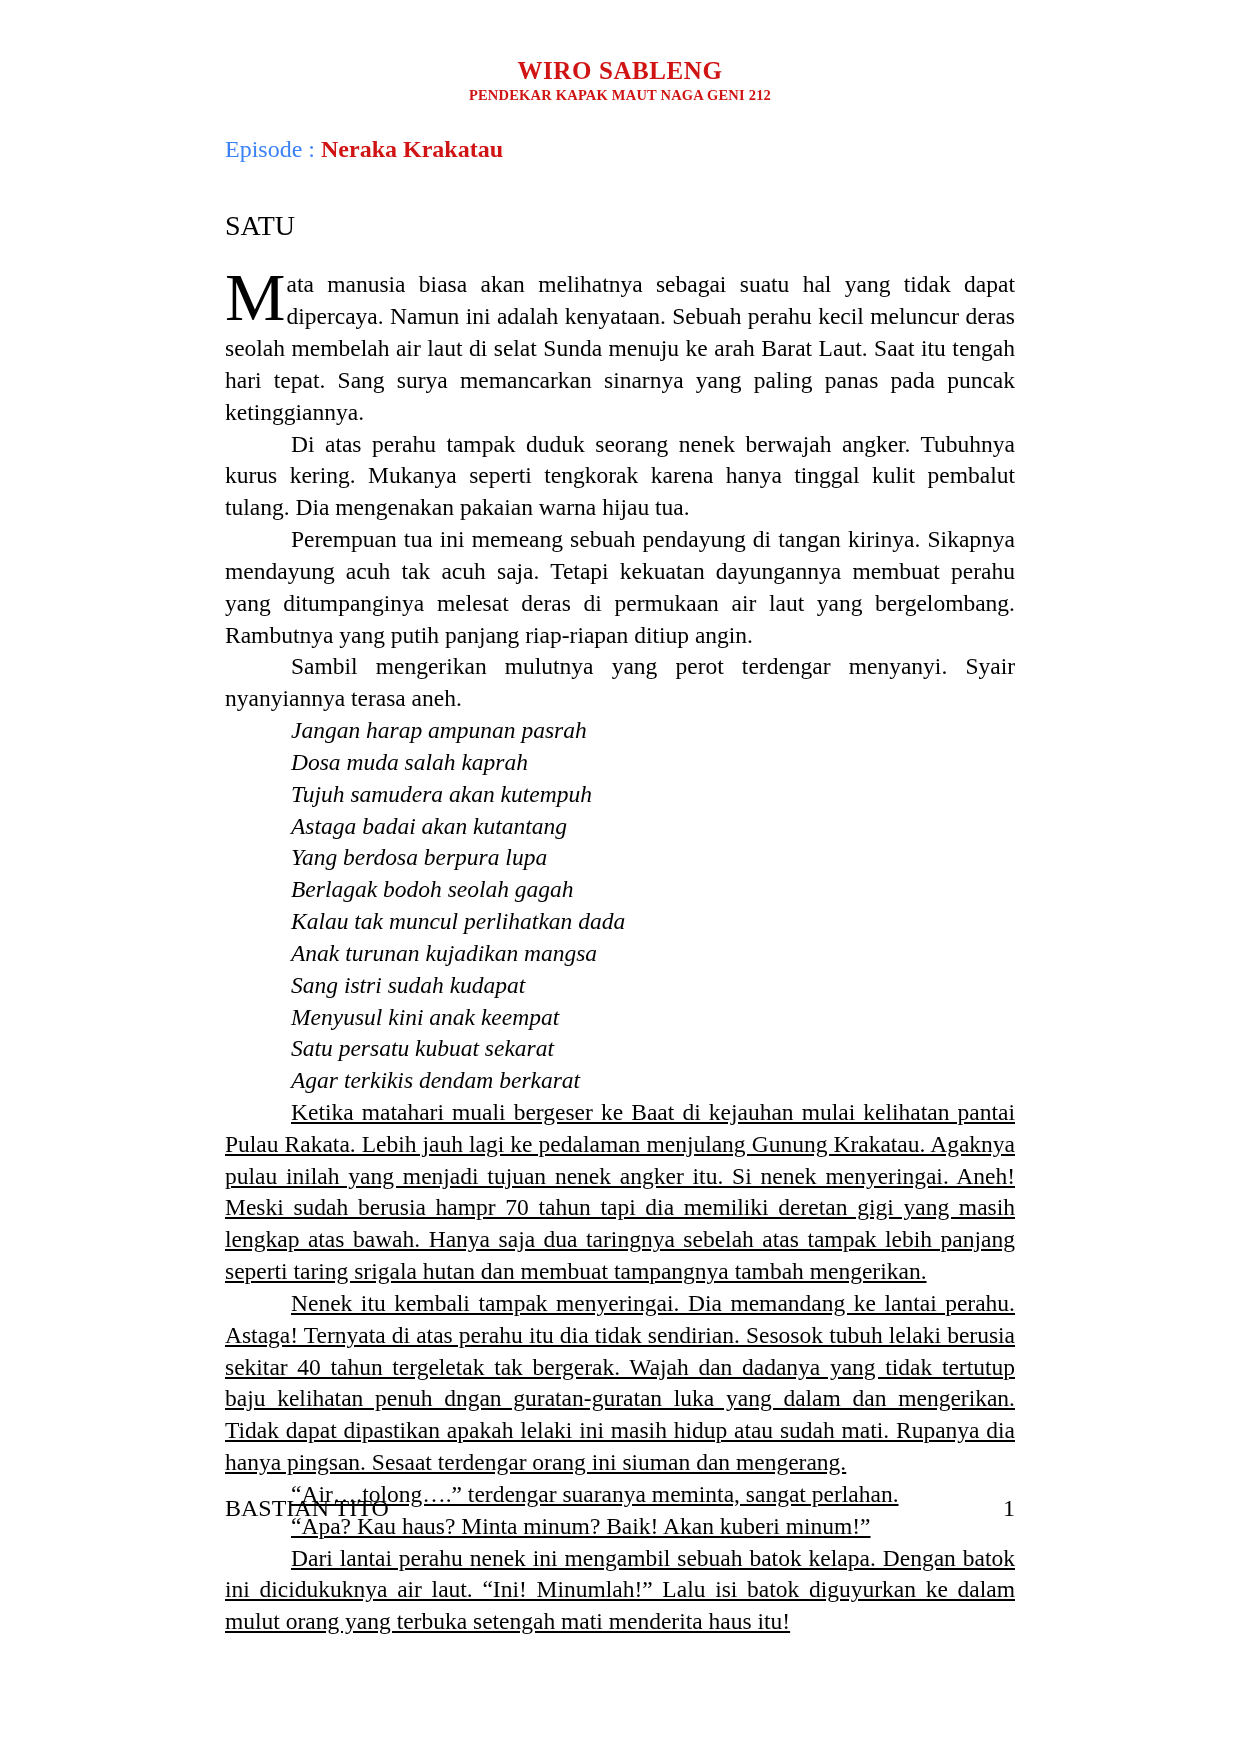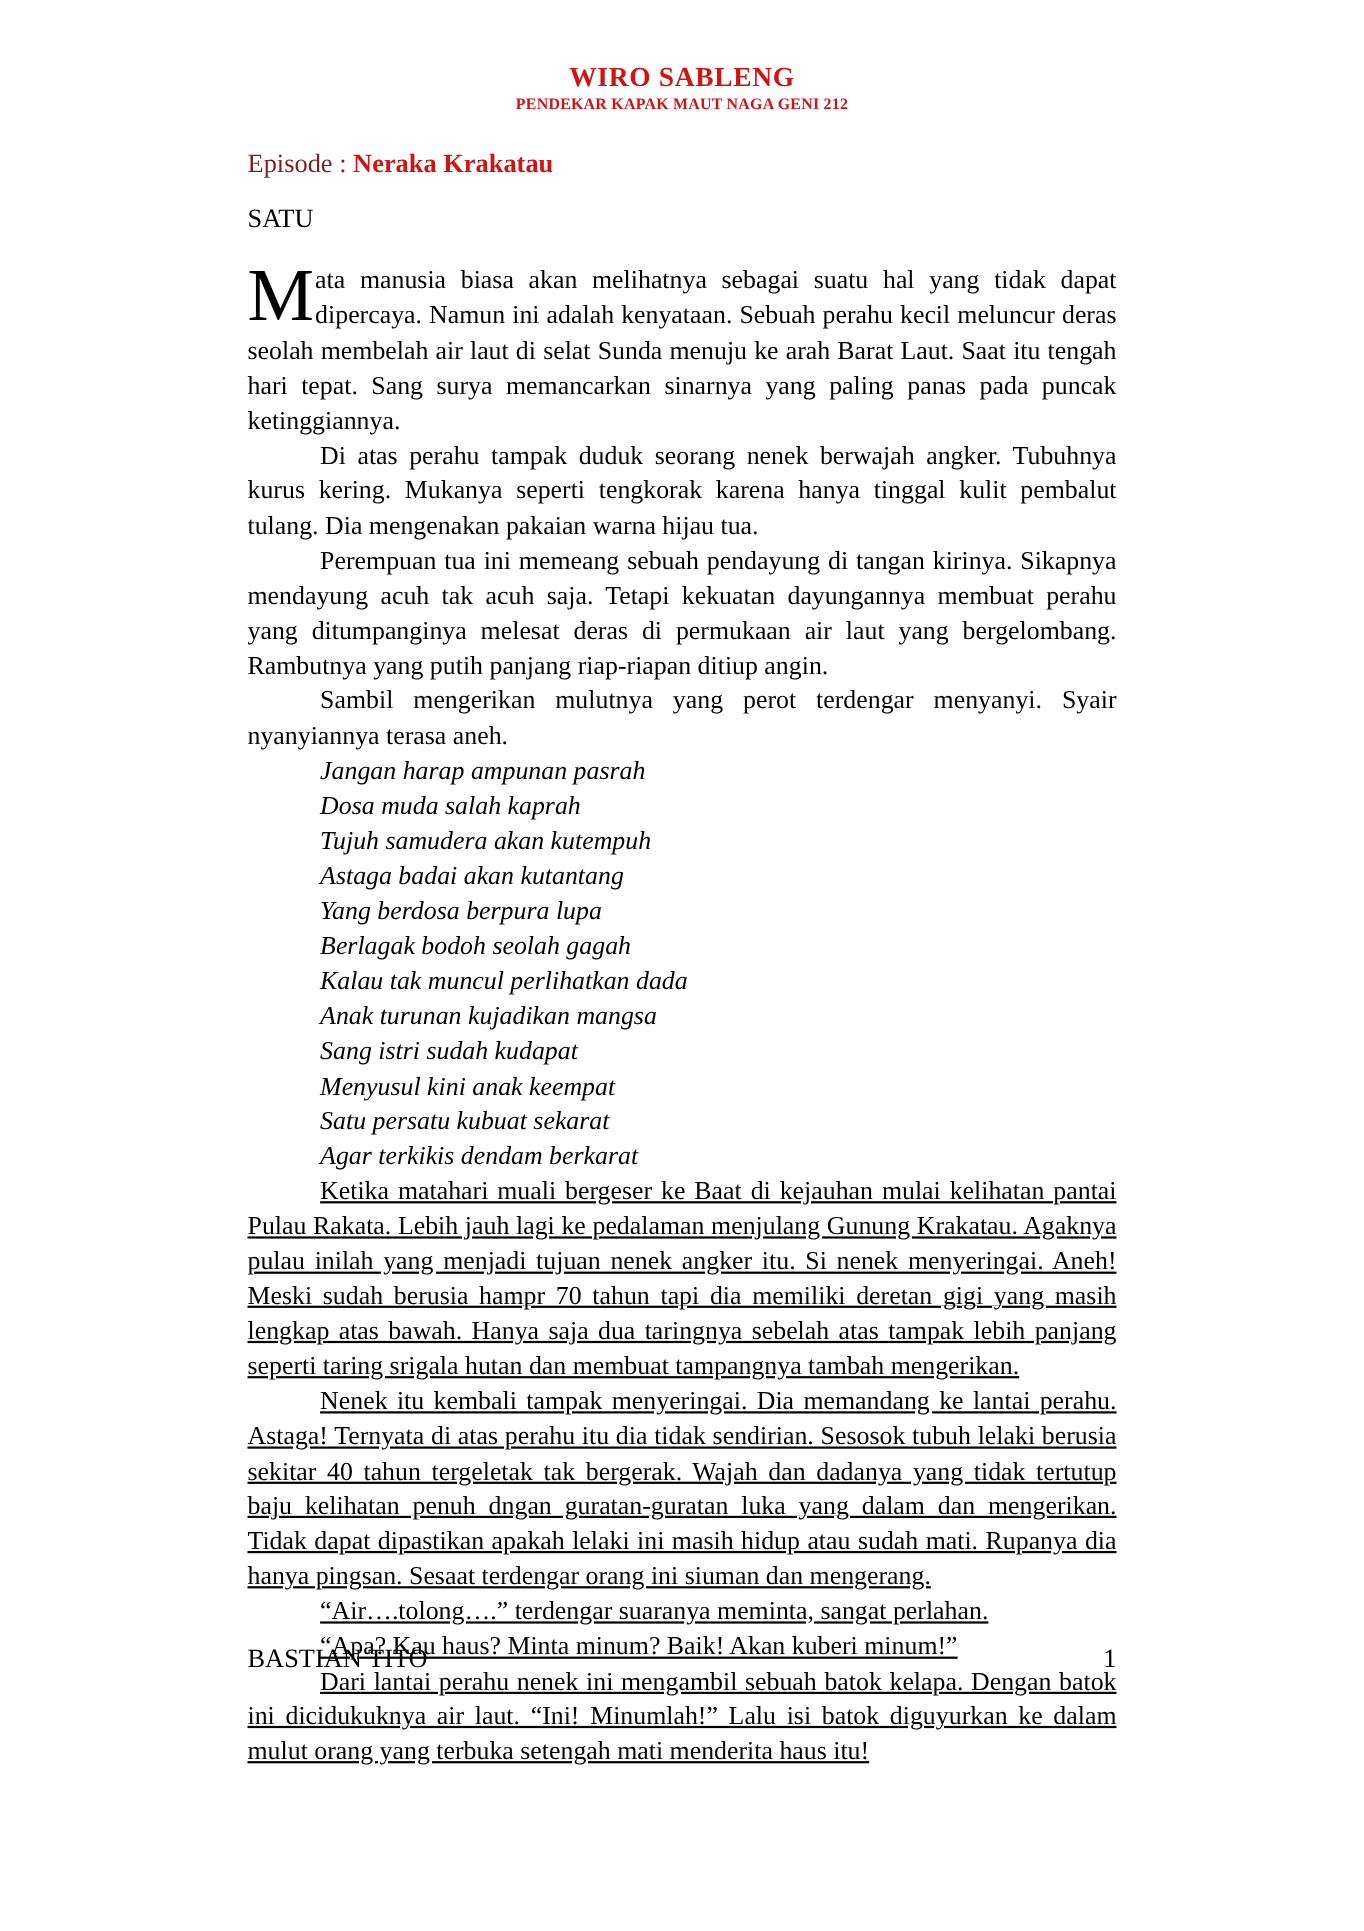--- a/index.html
+++ b/index.html
@@ -52,30 +52,30 @@
     width: 790px;
     padding-left: 0;
   }
   .episode-line {
     font-size: 24px;
     margin-top: 31px;
     line-height: 1.25;
     white-space: nowrap;
   }
   .episode-label {
-    color: #7f1d1d;
+    color: #3b82f6;
   }
   .episode-title {
     color: #d01414;
     font-weight: bold;
   }
 
   .chapter-heading {
-    font-size: 24px;
-    margin-top: 20px;
+    font-size: 28px;
+    margin-top: 44px;
     line-height: 1.25;
   }
 
   .body-block {
     margin-top: 26px;
     font-size: 23.5px;
     line-height: 1.355;
     text-align: justify;
     text-justify: inter-word;
     hyphens: none;

